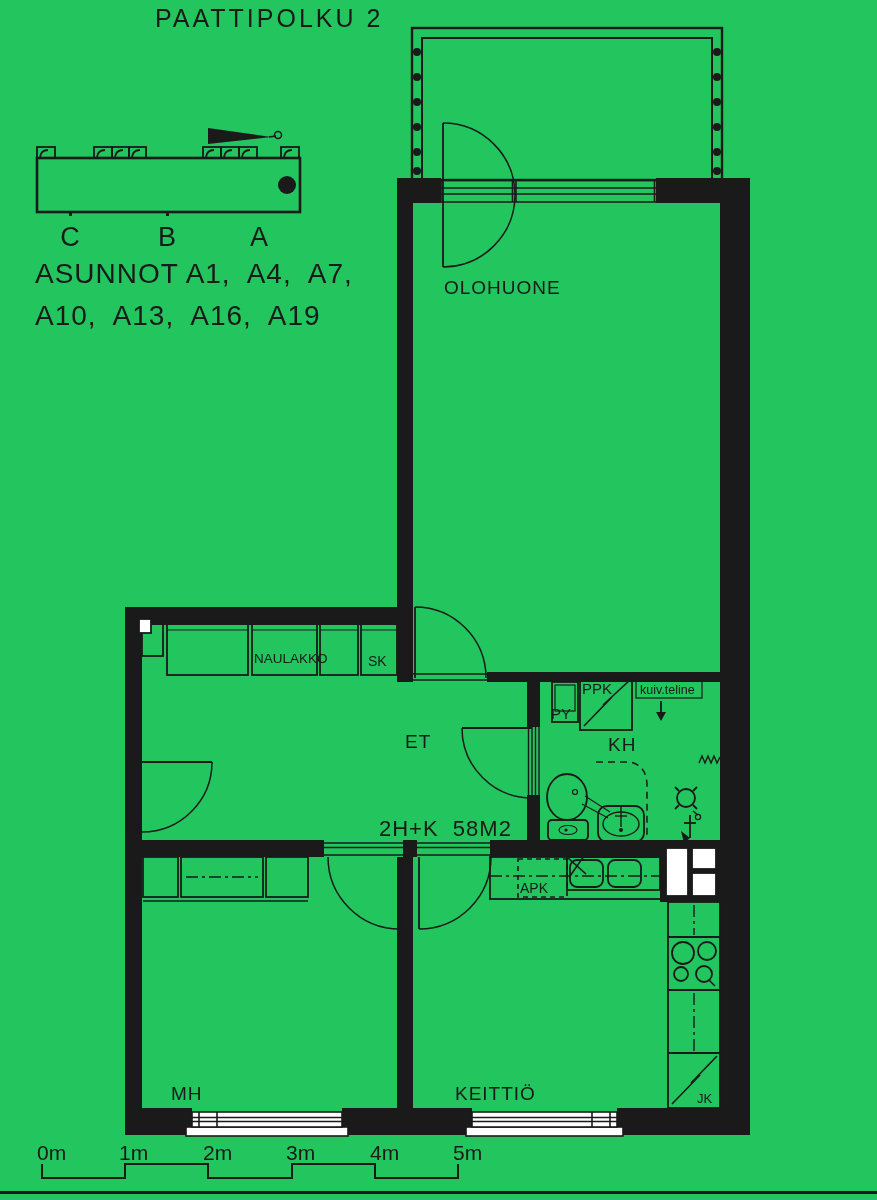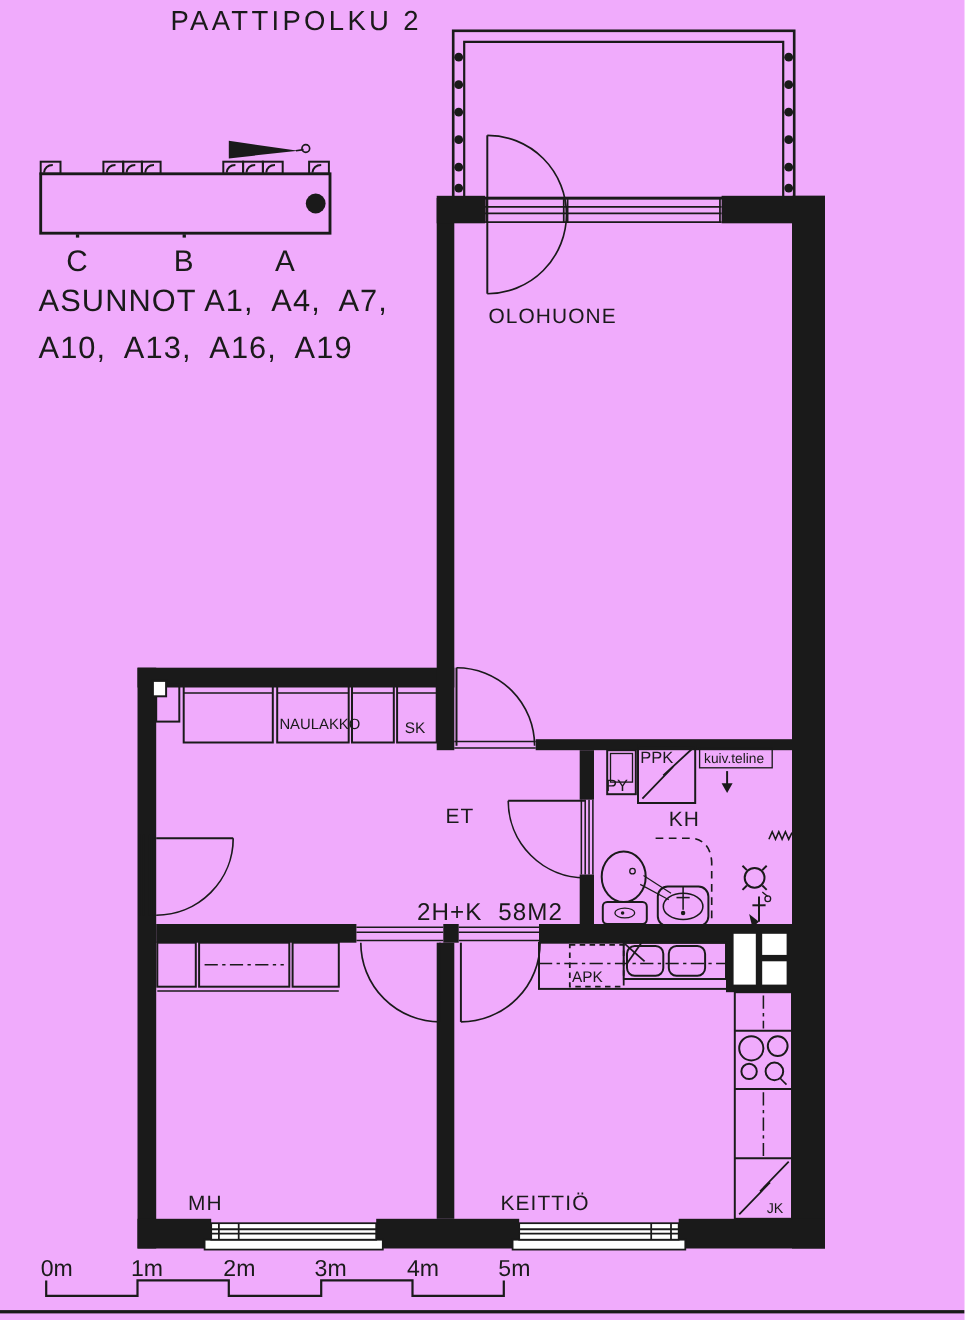--- a/index.html
+++ b/index.html
@@ -1,16 +1,16 @@
 <!DOCTYPE html>
 <html><head>
 <meta charset="utf-8">
 <style>
   html,body{margin:0;padding:0;background:#fff;}
-  .stage{position:relative;width:877px;height:1200px;background:#f0abfc;overflow:hidden;}
+  .stage{position:relative;width:877px;height:1200px;background:#22c55e;overflow:hidden;}
   svg{display:block;}
   text{font-family:"Liberation Sans","DejaVu Sans",sans-serif;fill:#1a1a1a;}
   .ink{stroke:#1a1a1a;}
   .nofill{fill:none;}
 </style>
 </head>
 <body>
 
 <div class="stage">
 <svg width="877" height="1200" viewBox="0 0 877 1200">

